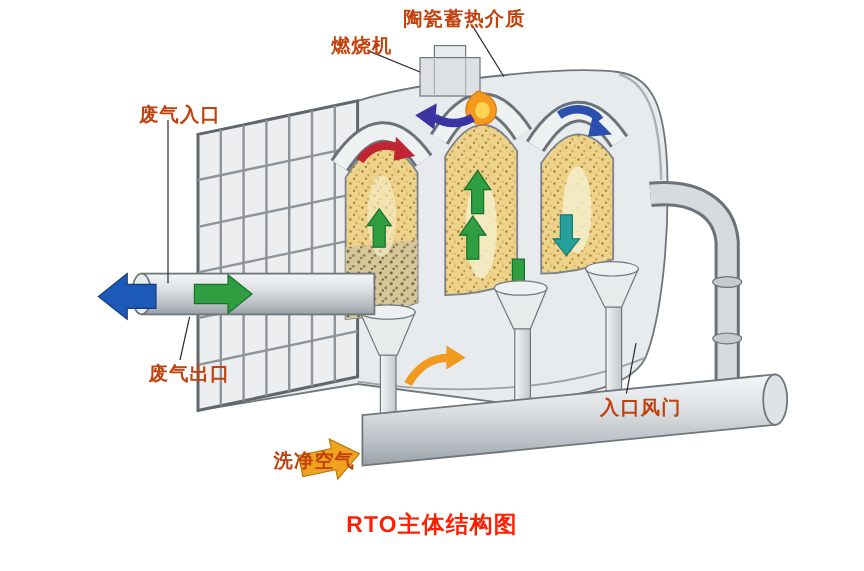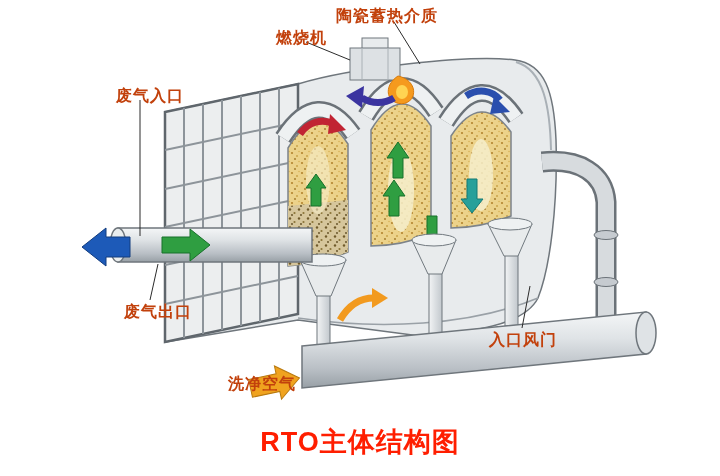--- a/index.html
+++ b/index.html
@@ -7,21 +7,21 @@
     position:relative;width:720px;height:476px;background:#ffffff;
     overflow:hidden;font-family:"Liberation Sans",sans-serif;
   }
   .stage svg{position:absolute;left:0;top:0;}
   .label{
     position:absolute;font-weight:bold;font-size:16px;color:#c2410c;
     white-space:nowrap;letter-spacing:1px;
   }
   .title{
     position:absolute;left:0;right:0;top:424px;text-align:center;
-    font-size:27px;font-weight:bold;color:#ff1e00;letter-spacing:1px;
+    font-size:19px;font-weight:bold;color:#ff1e00;letter-spacing:1px;
   }
 </style>
 </head>
 <body>
 
 <div class="stage">
 
 <svg width="720" height="476" viewBox="0 0 720 476">
   <defs>
     <pattern id="speckle" patternUnits="userSpaceOnUse" width="10" height="10">
@@ -173,17 +173,17 @@
     <line x1="150" y1="300" x2="158" y2="264"></line>
     <line x1="522" y1="328" x2="530" y2="286"></line>
   </g>
 </svg>
 
 <div class="label" style="left:116px;top:86px">废气入口</div>
 <div class="label" style="left:276px;top:28px">燃烧机</div>
 <div class="label" style="left:336px;top:6px">陶瓷蓄热介质</div>
 <div class="label" style="left:124px;top:302px">废气出口</div>
 <div class="label" style="left:228px;top:374px">洗净空气</div>
-<div class="label" style="left:489px;top:330px">入口风门</div>
+<div class="label" style="left:500px;top:330px">入口风门</div>
 
 <div class="title">RTO主体结构图</div>
 
 </div>
 
 </body></html>

